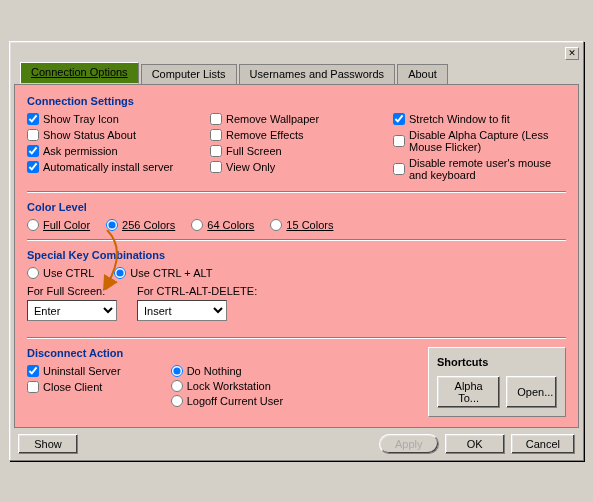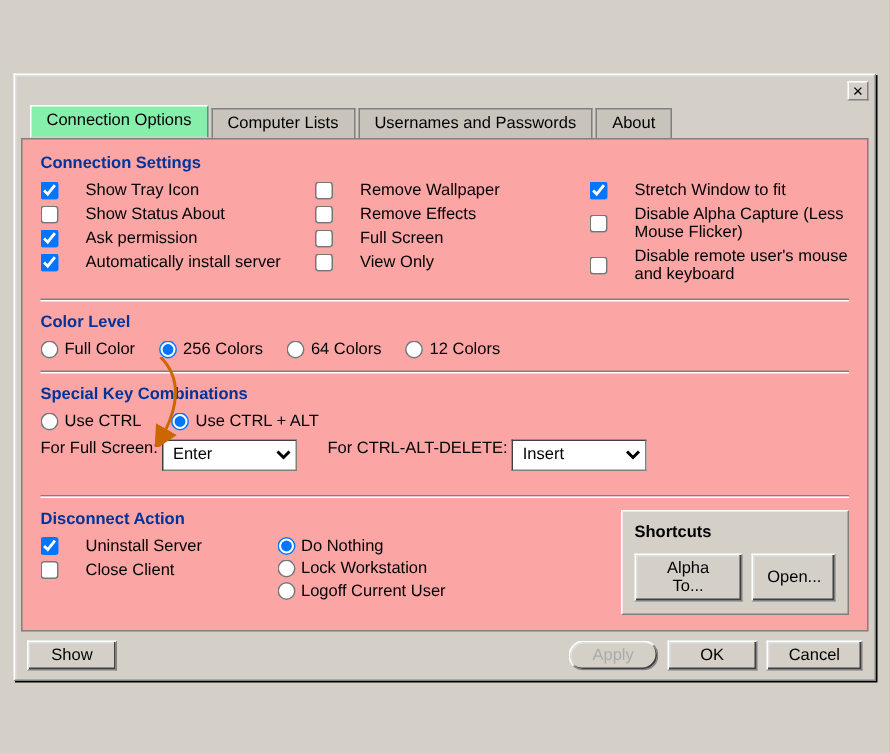--- a/index.html
+++ b/index.html
@@ -52,27 +52,28 @@
       padding: 3px 10px 4px 10px;
       background: #d4d0c8;
       border: 1px solid #808080;
       border-bottom: none;
       cursor: pointer;
       font-size: 11px;
       margin-right: 2px;
       position: relative;
     }
     .tab.active {
-      background: #86efac;
+      background: #4d7c0f;
       border-top: 1px solid #ffffff;
       border-left: 1px solid #ffffff;
       border-right: 1px solid #808080;
       border-bottom: 1px solid #d4d0c8;
       z-index: 1;
       font-weight: normal;
+      text-decoration: underline;
     }
     .tab:not(.active) {
       background: #c8c4bc;
       margin-top: 2px;
     }
     .content-area {
       background: #fca5a5;
       border: 1px solid #808080;
       border-top-color: #808080;
       padding: 10px 12px;
@@ -87,39 +88,40 @@
     }
     .checkboxes-grid {
       display: grid;
       grid-template-columns: 1fr 1fr 1fr;
       gap: 3px 10px;
       margin-bottom: 10px;
     }
     .checkbox-item {
       display: flex;
       align-items: center;
-      gap: 18px;
+      gap: 4px;
       font-size: 11px;
     }
     .checkbox-item input[type="checkbox"] {
       width: 12px;
       height: 12px;
       margin: 0;
     }
     .divider {
       border: none;
       border-top: 1px solid #808080;
       border-bottom: 1px solid #ffffff;
       margin: 8px 0;
     }
     .color-level-row {
       display: flex;
       gap: 16px;
       margin-bottom: 8px;
       align-items: center;
+      text-decoration: underline;
     }
     .radio-item {
       display: flex;
       align-items: center;
       gap: 4px;
       font-size: 11px;
     }
     .radio-item input[type="radio"] {
       width: 12px;
       height: 12px;
@@ -135,21 +137,21 @@
       margin-bottom: 6px;
     }
     .dropdown-row {
       display: flex;
       gap: 20px;
       align-items: flex-start;
       margin-bottom: 8px;
     }
     .dropdown-group {
       display: flex;
-      flex-direction: row;
+      flex-direction: column;
       gap: 3px;
     }
     .dropdown-label {
       font-size: 11px;
     }
     select {
       font-size: 11px;
       height: 21px;
       background: #ffffff;
       border: 1px solid #808080;
@@ -159,21 +161,21 @@
       padding: 1px 2px;
     }
     .bottom-section {
       display: flex;
       gap: 10px;
     }
     .disconnect-section {
       flex: 1;
     }
     .shortcuts-section {
-      width: 152px;
+      width: 138px;
       border: 1px solid #808080;
       border-top-color: #ffffff;
       border-left-color: #ffffff;
       padding: 8px;
       background: #d4d0c8;
     }
     .shortcuts-title {
       font-weight: bold;
       margin-bottom: 8px;
       font-size: 11px;
@@ -323,21 +325,21 @@
       <div class="radio-item">
         <input type="radio" name="color-level" checked="" style="">
         <span>256 Colors</span>
       </div>
       <div class="radio-item">
         <input type="radio" name="color-level" style="">
         <span>64 Colors</span>
       </div>
       <div class="radio-item">
         <input type="radio" name="color-level" style="">
-        <span>12 Colors</span>
+        <span>15 Colors</span>
       </div>
     </div>
 
     <hr class="divider">
 
     <div class="special-keys-section">
       <div class="section-title">Special Key Combinations</div>
       <div class="special-keys-row">
         <div class="radio-item">
           <input type="radio" name="special-key" style="">

